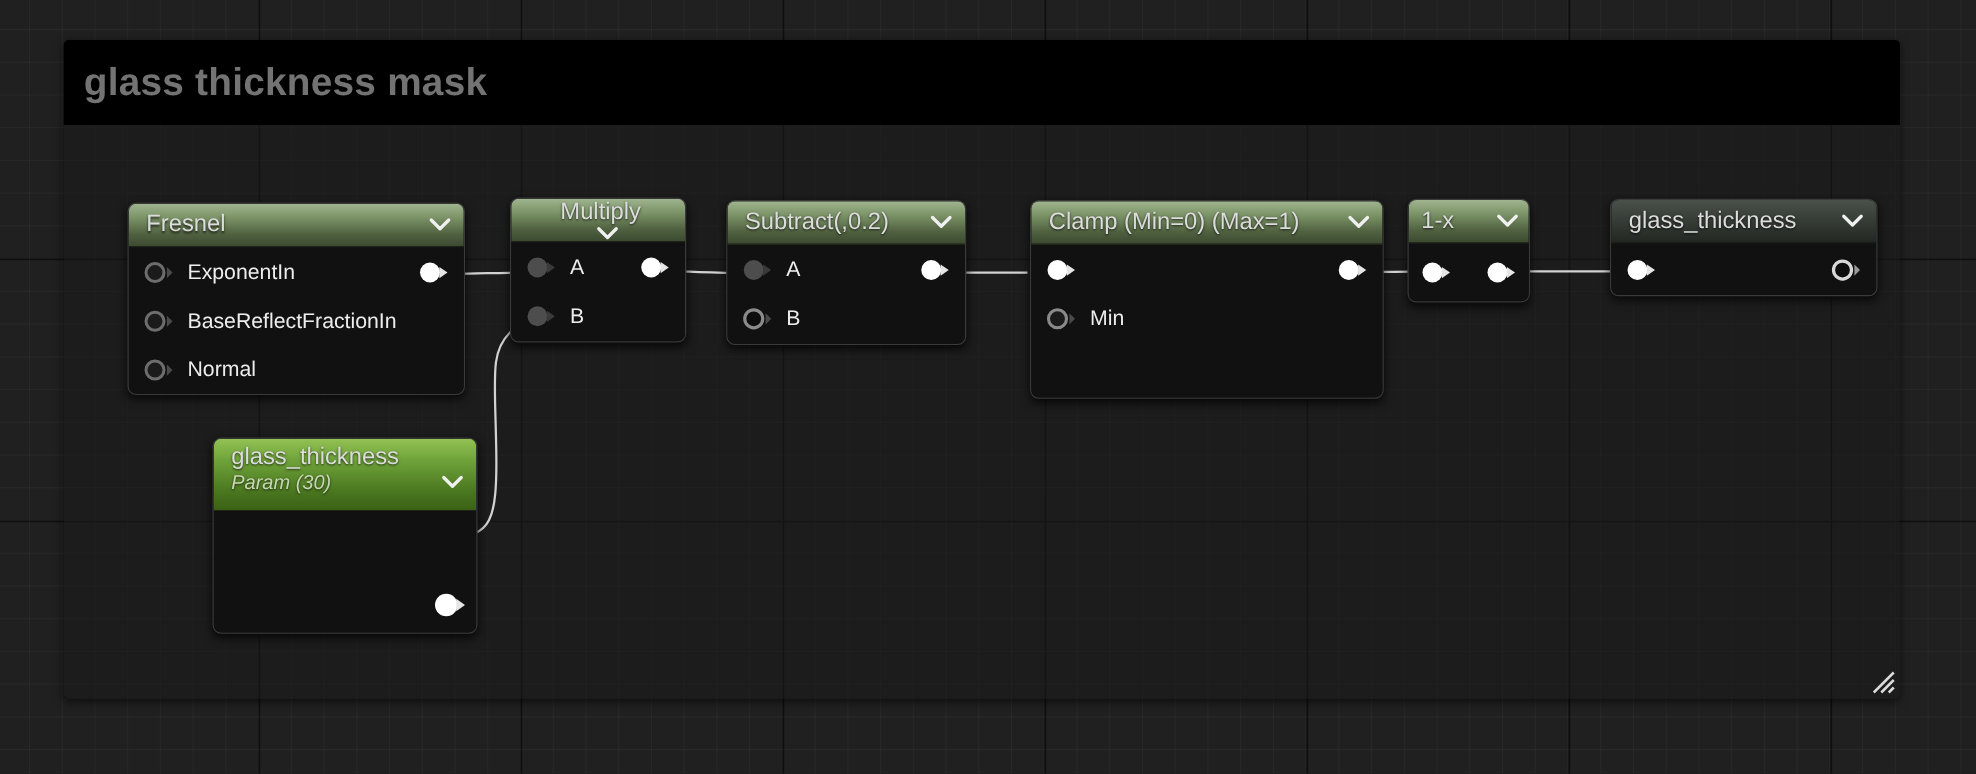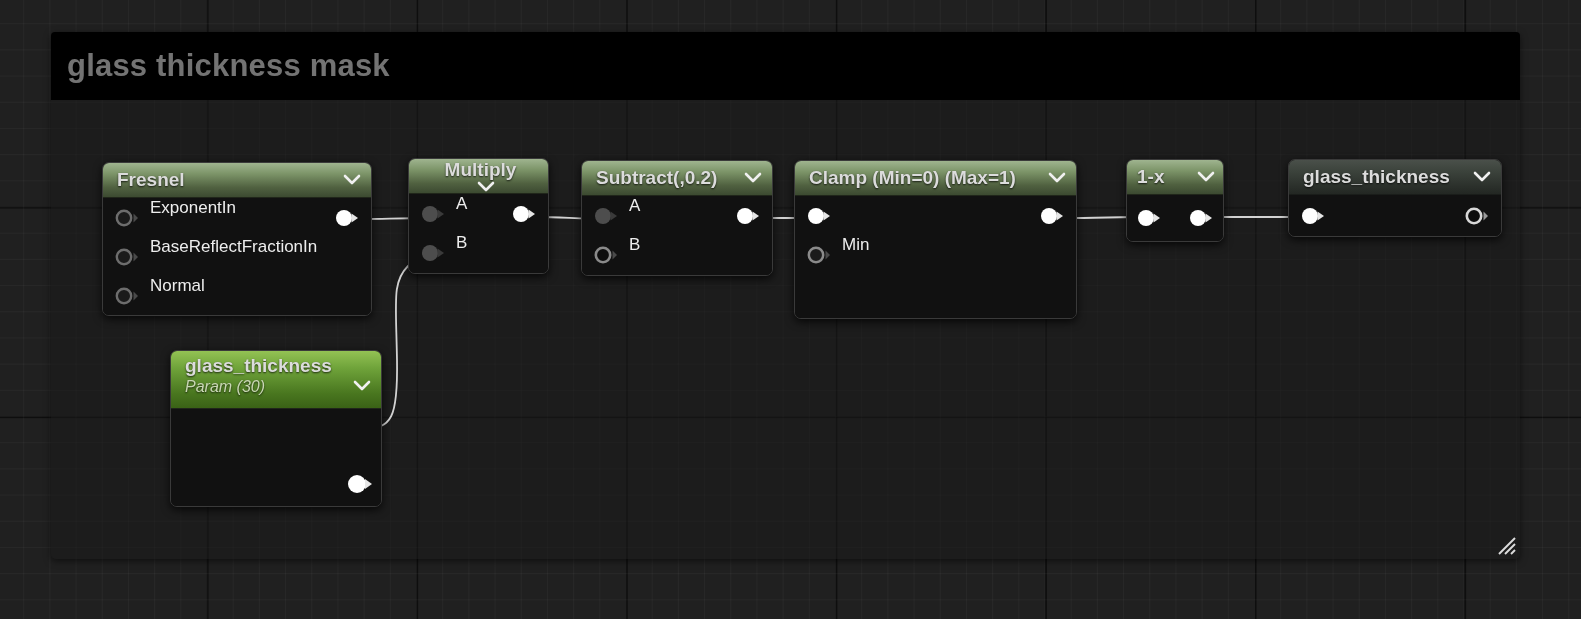--- a/index.html
+++ b/index.html
@@ -98,21 +98,21 @@
   .header-texts {
     flex: 1;
     min-width: 0;
     display: flex;
     flex-direction: column;
     justify-content: center;
   }
   .node-title {
     color: #dcdcdc;
     font-size: 19px;
-    font-weight: bold;
+    font-weight: normal;
     white-space: nowrap;
     text-shadow: 0 1px 2px rgba(0,0,0,0.75);
     line-height: 1.15;
   }
   .node-subtitle {
     color: #c9d7b4;
     font-size: 16px;
     font-style: italic;
     white-space: nowrap;
     text-shadow: 0 1px 2px rgba(0,0,0,0.7);
@@ -126,20 +126,21 @@
   }
   .node-body {
     position: relative;
     background: #111111;
   }
 
   
   .pin-row {
     position: relative;
     display: flex;
+    align-items: center;
     height: 39px;
   }
   .pin-left, .pin-right {
     display: flex;
     align-items: center;
   }
   .pin-left { padding-left: 12px; }
   .pin-right { position: absolute; right: 12px; top: 50%; transform: translateY(-50%); }
   .pin-label {
     color: #ededed;
@@ -309,21 +310,21 @@
           <svg class="pin" width="24" height="18" viewBox="0 0 24 18">
               <circle cx="9" cy="9" r="7.2" fill="#0d0d0d" stroke="#8a8a8a" stroke-width="2.6"></circle>
               <path d="M18.5 4.5 L23 9 L18.5 13.5 Z" fill="#4a4a4a"></path>
             </svg>
         </div>
         <span class="pin-label">B</span>
       </div>
     </div>
   </div>
 
-  <div class="node" style="left:794px; top:160px; width:281px;">
+  <div class="node" style="left:824px; top:160px; width:281px;">
     <div class="node-header" style="height:34px;">
       <div class="header-texts">
         <div class="node-title">Clamp (Min=0) (Max=1)</div>
       </div>
       <span class="chevron">
         <svg width="18" height="12" viewBox="0 0 18 12">
             <path d="M2 2 L9 9 L16 2" stroke="#f0f0f0" stroke-width="2.6" fill="none" stroke-linecap="round" stroke-linejoin="round"></path>
           </svg>
       </span>
     </div>

